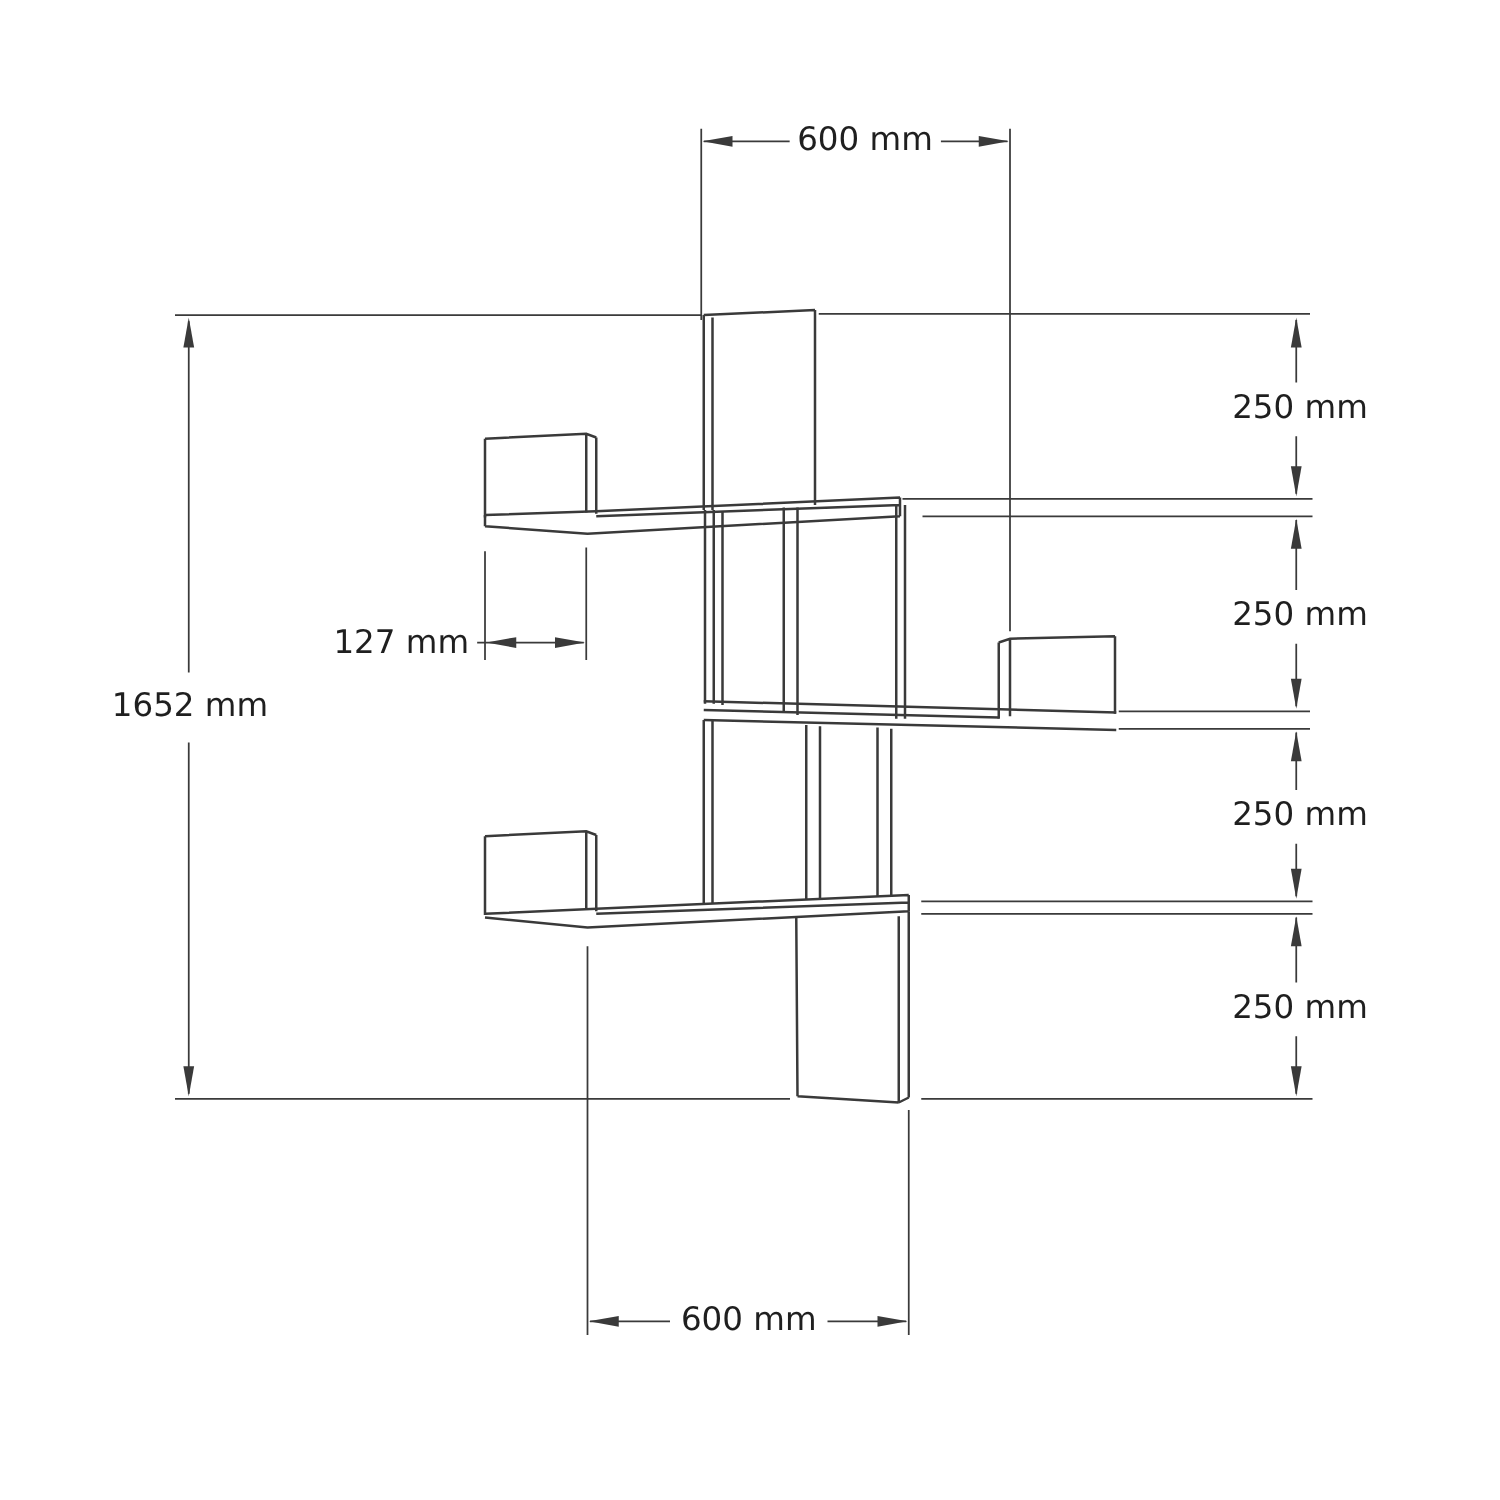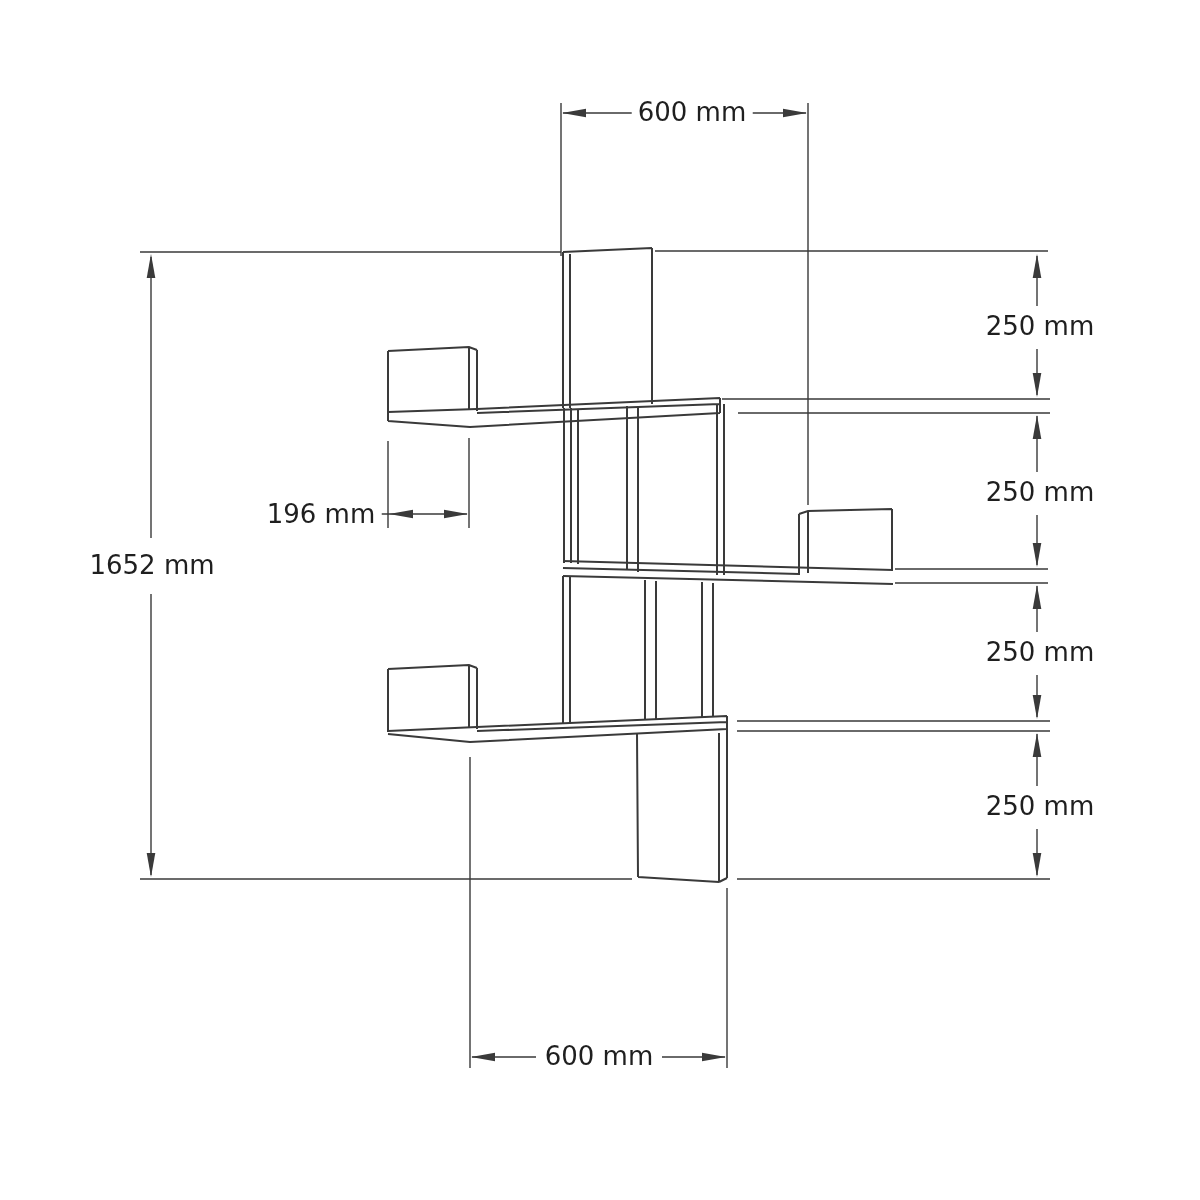--- a/index.html
+++ b/index.html
@@ -118,16 +118,16 @@
   <div class="dim-label" style="left:1040px;top:327px;">250 mm</div>
 
   <div class="dim-label" style="left:1040px;top:493px;">250 mm</div>
 
   <div class="dim-label" style="left:1040px;top:653px;">250 mm</div>
 
   <div class="dim-label" style="left:1040px;top:807px;">250 mm</div>
 
   <div class="dim-label" style="left:152px;top:566px;">1652 mm</div>
 
-  <div class="dim-label" style="left:321px;top:515px;">196 mm</div>
+  <div class="dim-label" style="left:321px;top:515px;">127 mm</div>
 
   <div class="dim-label" style="left:599px;top:1057px;">600 mm</div>
 </div>
 
 </body></html>

